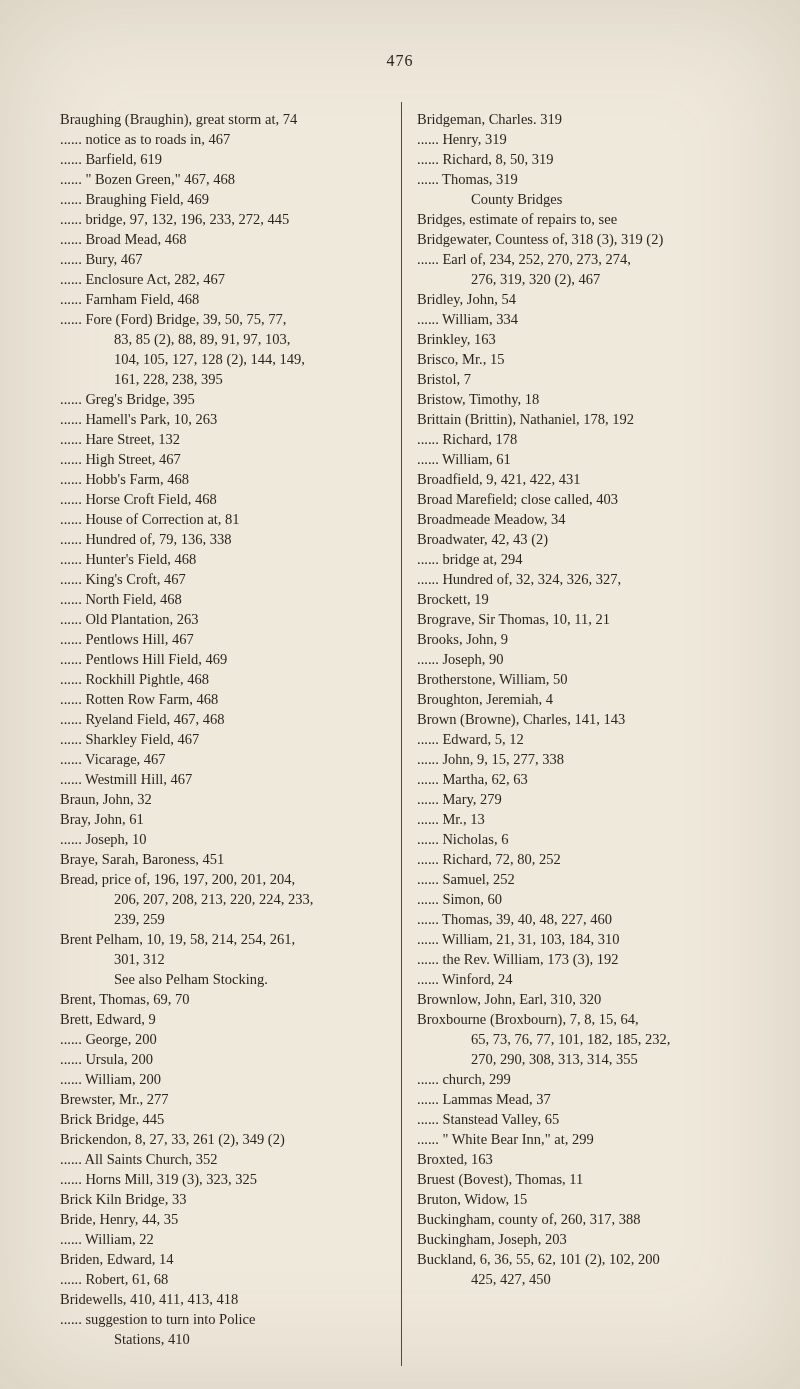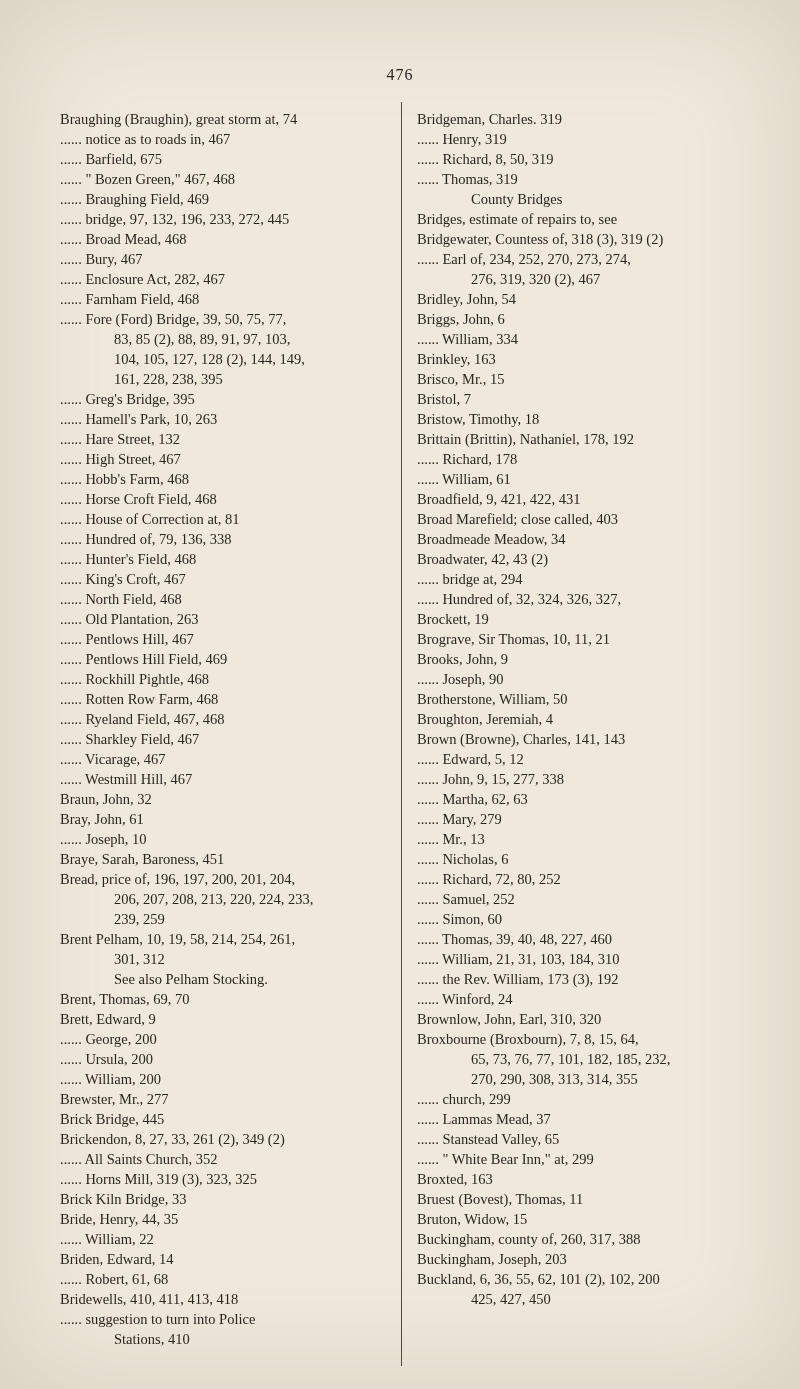--- a/index.html
+++ b/index.html
@@ -13,21 +13,21 @@
   }
   .page {
     position: relative;
     width: 800px;
     height: 1389px;
     background: var(--paper, #efe9dc);
     box-shadow: inset 0 0 120px rgba(104, 88, 58, 0.18);
   }
   .page-number {
     position: absolute;
-    top: 66px;
+    top: 52px;
     left: 0;
     right: 0;
     text-align: center;
     font-size: 16px;
     letter-spacing: 1px;
   }
   .content {
     position: absolute;
     top: 102px;
     left: 60px;
@@ -56,21 +56,21 @@
 </head>
 <body>
 
 <div class="page">
   <div class="page-number">476</div>
 
   <div class="content">
     <div class="column left">
         <div class="line main">Braughing (Braughin), great storm at, 74</div>
         <div class="line sub">...... notice as to roads in, 467</div>
-        <div class="line sub">...... Barfield, 675</div>
+        <div class="line sub">...... Barfield, 619</div>
         <div class="line sub">...... " Bozen Green," 467, 468</div>
         <div class="line sub">...... Braughing Field, 469</div>
         <div class="line sub">...... bridge, 97, 132, 196, 233, 272, 445</div>
         <div class="line sub">...... Broad Mead, 468</div>
         <div class="line sub">...... Bury, 467</div>
         <div class="line sub">...... Enclosure Act, 282, 467</div>
         <div class="line sub">...... Farnham Field, 468</div>
         <div class="line sub">...... Fore (Ford) Bridge, 39, 50, 75, 77,</div>
         <div class="line wrap">83, 85 (2), 88, 89, 91, 97, 103,</div>
         <div class="line wrap">104, 105, 127, 128 (2), 144, 149,</div>
@@ -131,21 +131,20 @@
         <div class="line main">Bridgeman, Charles. 319</div>
         <div class="line sub">...... Henry, 319</div>
         <div class="line sub">...... Richard, 8, 50, 319</div>
         <div class="line sub">...... Thomas, 319</div>
         <div class="line wrap">County Bridges</div>
         <div class="line main">Bridges, estimate of repairs to, see</div>
         <div class="line main">Bridgewater, Countess of, 318 (3), 319 (2)</div>
         <div class="line sub">...... Earl of, 234, 252, 270, 273, 274,</div>
         <div class="line wrap">276, 319, 320 (2), 467</div>
         <div class="line main">Bridley, John, 54</div>
-        <div class="line main">Briggs, John, 6</div>
         <div class="line sub">...... William, 334</div>
         <div class="line main">Brinkley, 163</div>
         <div class="line main">Brisco, Mr., 15</div>
         <div class="line main">Bristol, 7</div>
         <div class="line main">Bristow, Timothy, 18</div>
         <div class="line main">Brittain (Brittin), Nathaniel, 178, 192</div>
         <div class="line sub">...... Richard, 178</div>
         <div class="line sub">...... William, 61</div>
         <div class="line main">Broadfield, 9, 421, 422, 431</div>
         <div class="line main">Broad Marefield; close called, 403</div>

